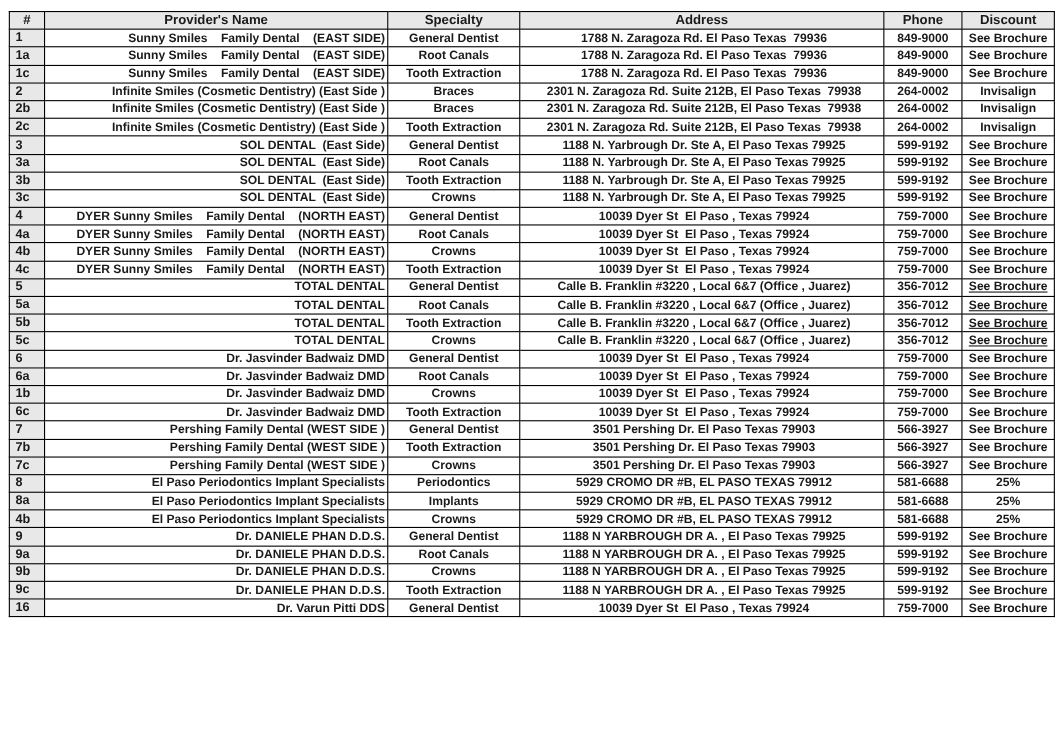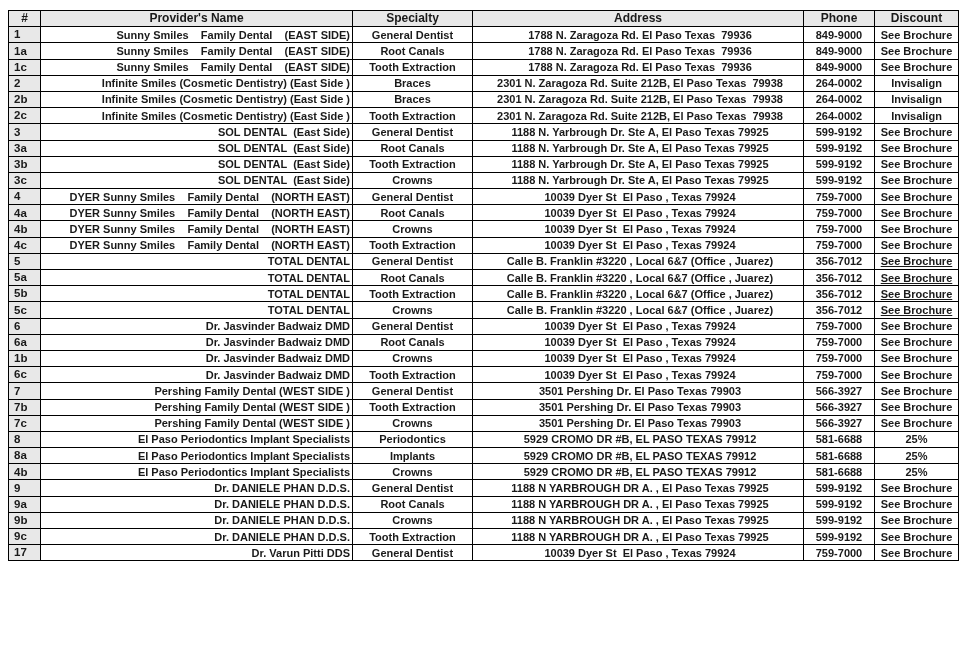--- a/index.html
+++ b/index.html
@@ -323,21 +323,21 @@
         </tr>
         <tr>
           <td class="col-num">9c</td>
           <td class="col-name">Dr. DANIELE PHAN D.D.S.</td>
           <td class="col-specialty">Tooth Extraction</td>
           <td class="col-address">1188 N YARBROUGH DR A. , El Paso Texas 79925</td>
           <td class="col-phone">599-9192</td>
           <td class="col-discount">See Brochure</td>
         </tr>
         <tr>
-          <td class="col-num">17</td>
+          <td class="col-num">16</td>
           <td class="col-name">Dr. Varun Pitti DDS</td>
           <td class="col-specialty">General Dentist</td>
           <td class="col-address">10039 Dyer St  El Paso , Texas 79924</td>
           <td class="col-phone">759-7000</td>
           <td class="col-discount">See Brochure</td>
         </tr>
       </tbody>
   </table>
 </div>
 

